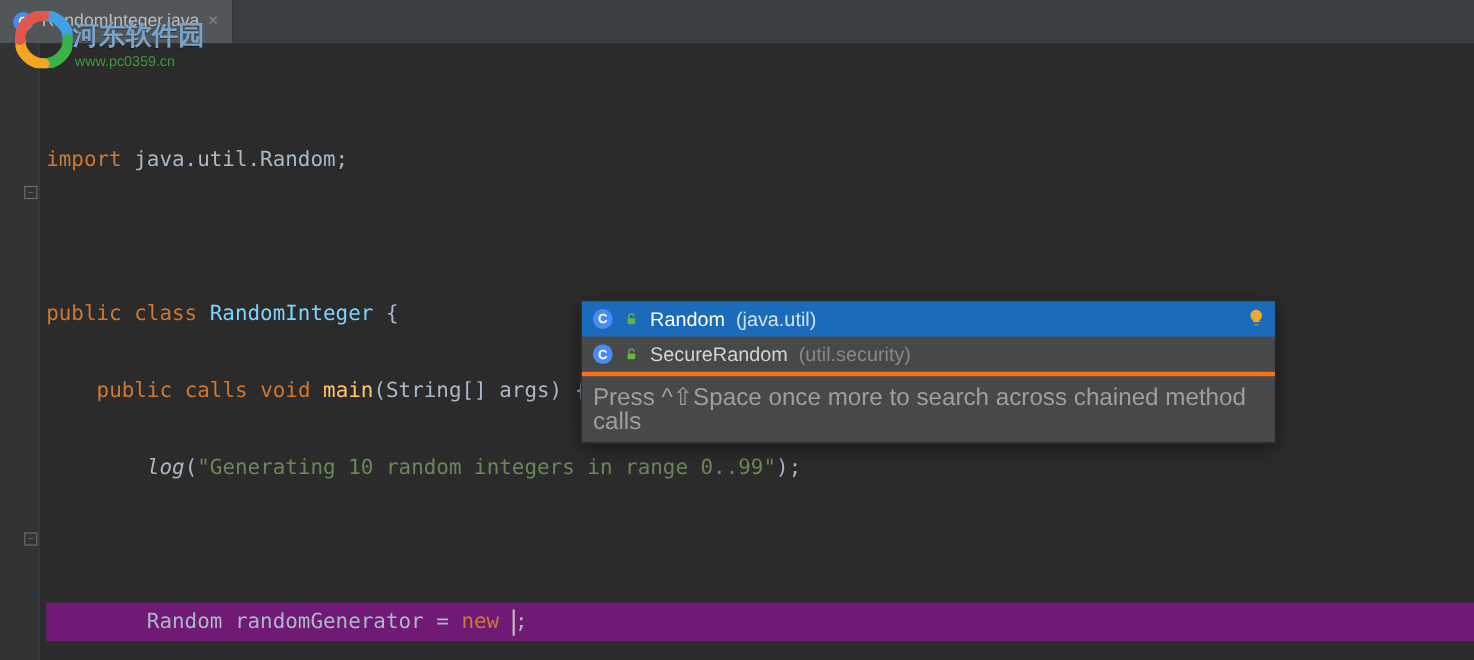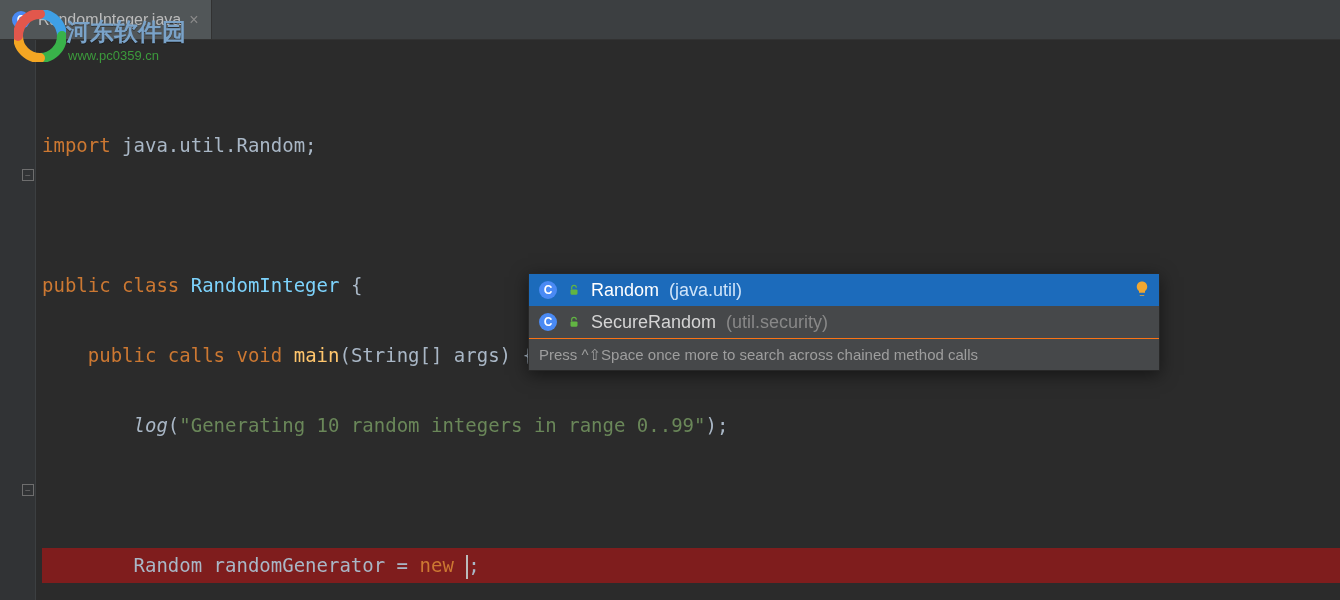--- a/index.html
+++ b/index.html
@@ -77,21 +77,21 @@
     background: #313335;
     font-family: sans-serif;
   }
   .code-line { position: relative; }
   .kw { color: #cc7832; }
   .cls { color: #7dd3fc; }
   .method { color: #ffc66d; }
   .str { color: #6a8759; }
   .ital-call { font-style: italic; margin-top: 32px; }
   .plain { color: #a9b7c6; }
-  .cursor-line { background: #7f1d1d; }
+  .cursor-line { background: #701a75; }
   .caret {
     display: inline-block;
     width: 2px;
     height: 24px;
     background: #bbbbbb;
     vertical-align: middle;
     margin-left: 1px;
   }
   .watermark {
     position: absolute;
@@ -140,22 +140,22 @@
   .padlock svg { width: 14px; height: 14px; }
   .bulb {
     width: 18px; height: 18px;
     position: absolute;
     right: 8px; top: 6px;
   }
   .bulb svg { width: 18px; height: 18px; }
   .popup-footer {
     padding: 8px 10px;
     color: #9e9e9e;
-    font-size: 15px;
-    border-top: 1px solid #f97316;
+    font-size: 22px;
+    border-top: 4px solid #f97316;
   }
 </style>
 </head>
 <body>
 
 <div class="watermark">
   <div class="watermark-logo">
     <svg width="52" height="52" viewBox="0 0 52 52">
       <path d="M26 4 A22 22 0 0 1 48 26" fill="none" stroke="#3fa0e6" stroke-width="10" stroke-linecap="round"></path>
       <path d="M48 26 A22 22 0 0 1 26 48" fill="none" stroke="#39b24a" stroke-width="10" stroke-linecap="round"></path>

